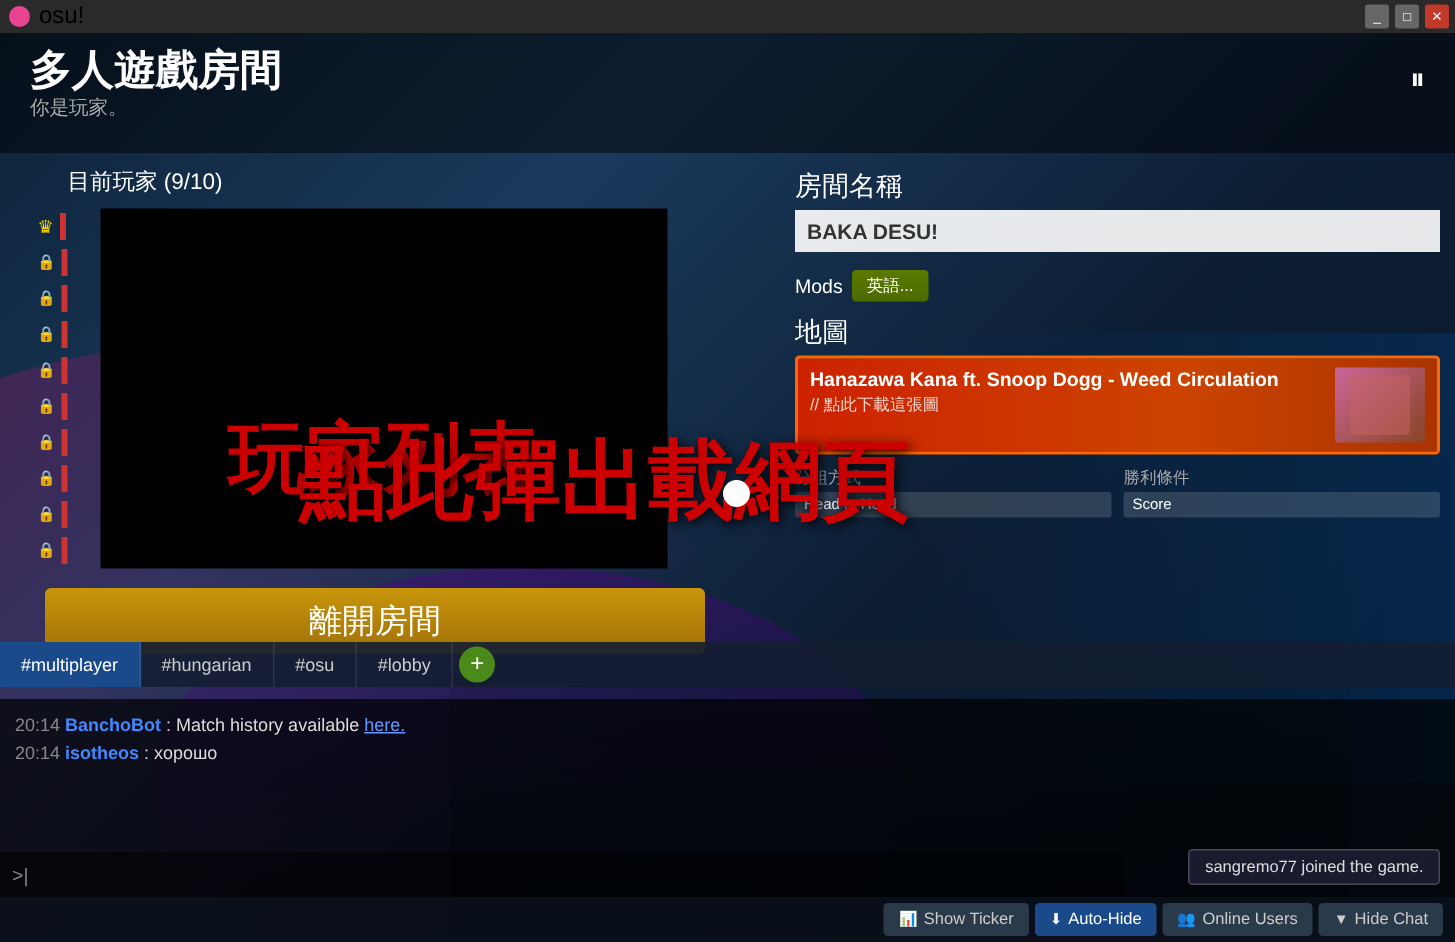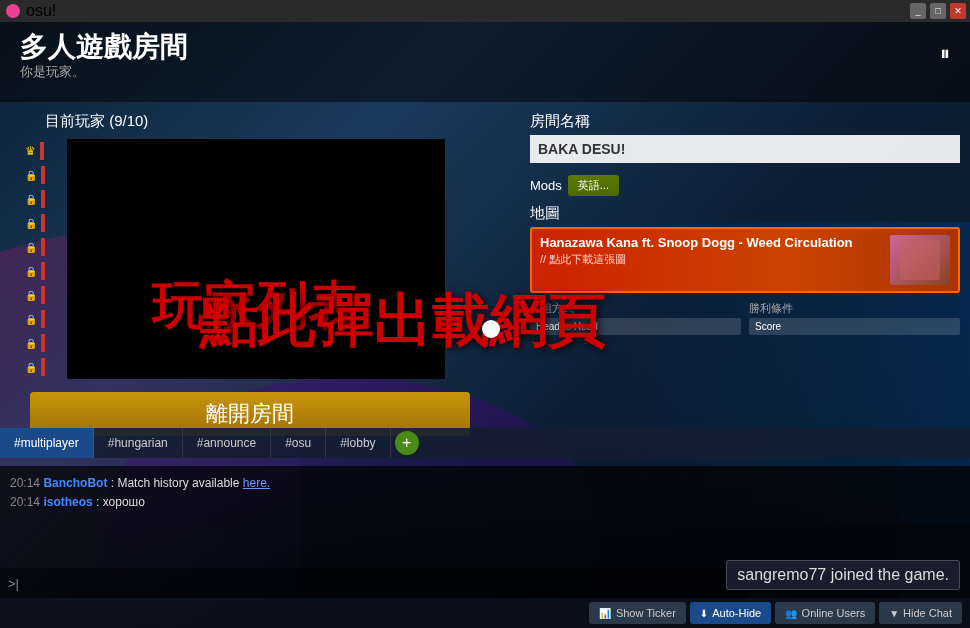--- a/index.html
+++ b/index.html
@@ -174,21 +174,21 @@
     
     #right-panel {
       position: absolute;
       top: 90px;
       left: 530px;
       right: 10px;
       z-index: 10;
     }
     .info-label {
       color: white;
-      font-size: 15px;
+      font-size: 18px;
       margin-bottom: 4px;
     }
     #room-name-field {
       background: rgba(255,255,255,0.9);
       color: #333;
       font-size: 14px;
       font-weight: bold;
       padding: 4px 8px;
       width: 100%;
       height: 28px;
@@ -383,21 +383,21 @@
     
     #notification-bar {
       position: absolute;
       bottom: 38px;
       right: 10px;
       background: rgba(30,30,50,0.9);
       border: 1px solid rgba(255,255,255,0.2);
       border-radius: 3px;
       padding: 5px 10px;
       color: #ddd;
-      font-size: 16px;
+      font-size: 11px;
       z-index: 35;
     }
 
     
     #bottom-toolbar {
       position: absolute;
       bottom: 0;
       left: 0;
       right: 0;
       height: 30px;
@@ -548,21 +548,20 @@
     </div>
   </div>
 
   <div id="overlay-text">點此彈出載網頁</div>
 
   <div id="white-circle"></div>
 
   <div id="chat-tabs">
     <div class="chat-tab active">#multiplayer</div>
     <div class="chat-tab">#hungarian</div>
-    <div class="chat-tab">#announce</div>
     <div class="chat-tab">#osu</div>
     <div class="chat-tab">#lobby</div>
     <div class="chat-tab-add">+</div>
   </div>
 
   <div id="chat-area">
     <div class="chat-message">
       <span class="chat-timestamp">20:14</span>
       <span class="chat-user"> BanchoBot</span>
       <span>: </span>

